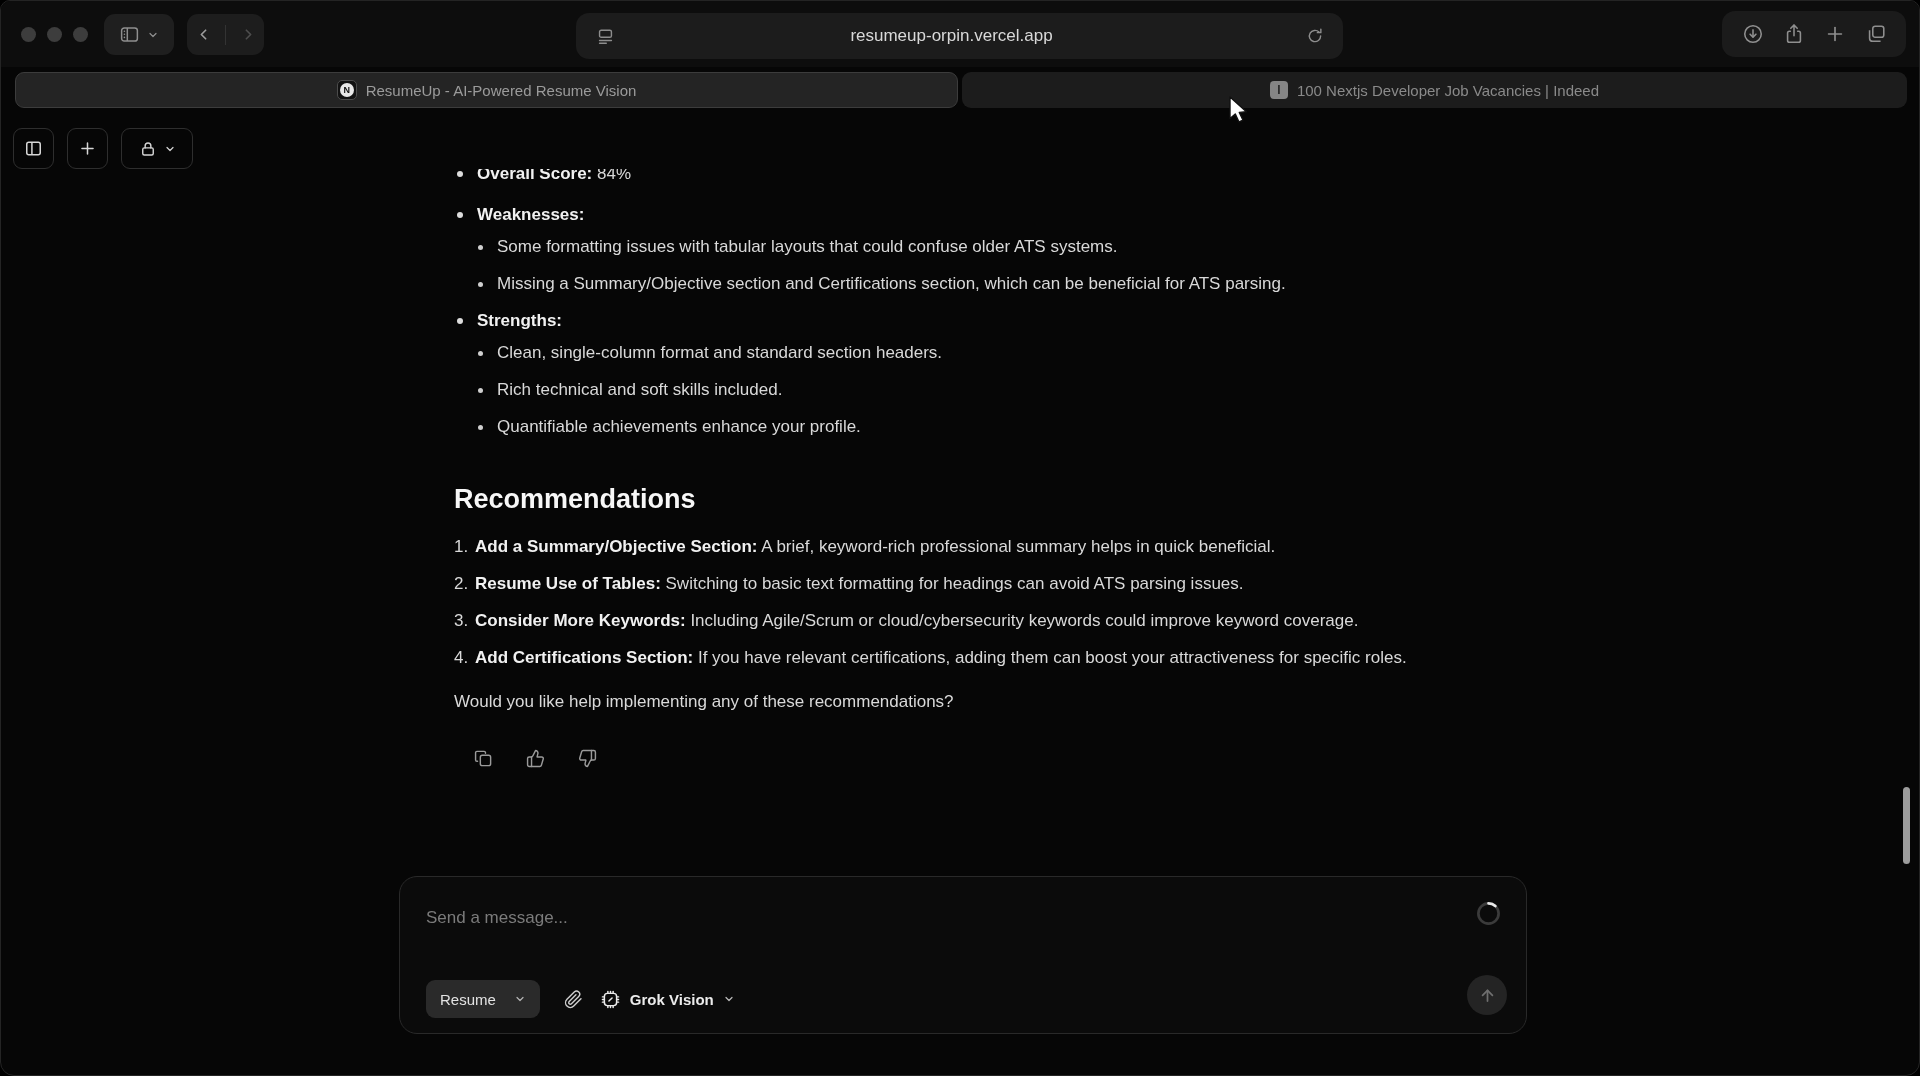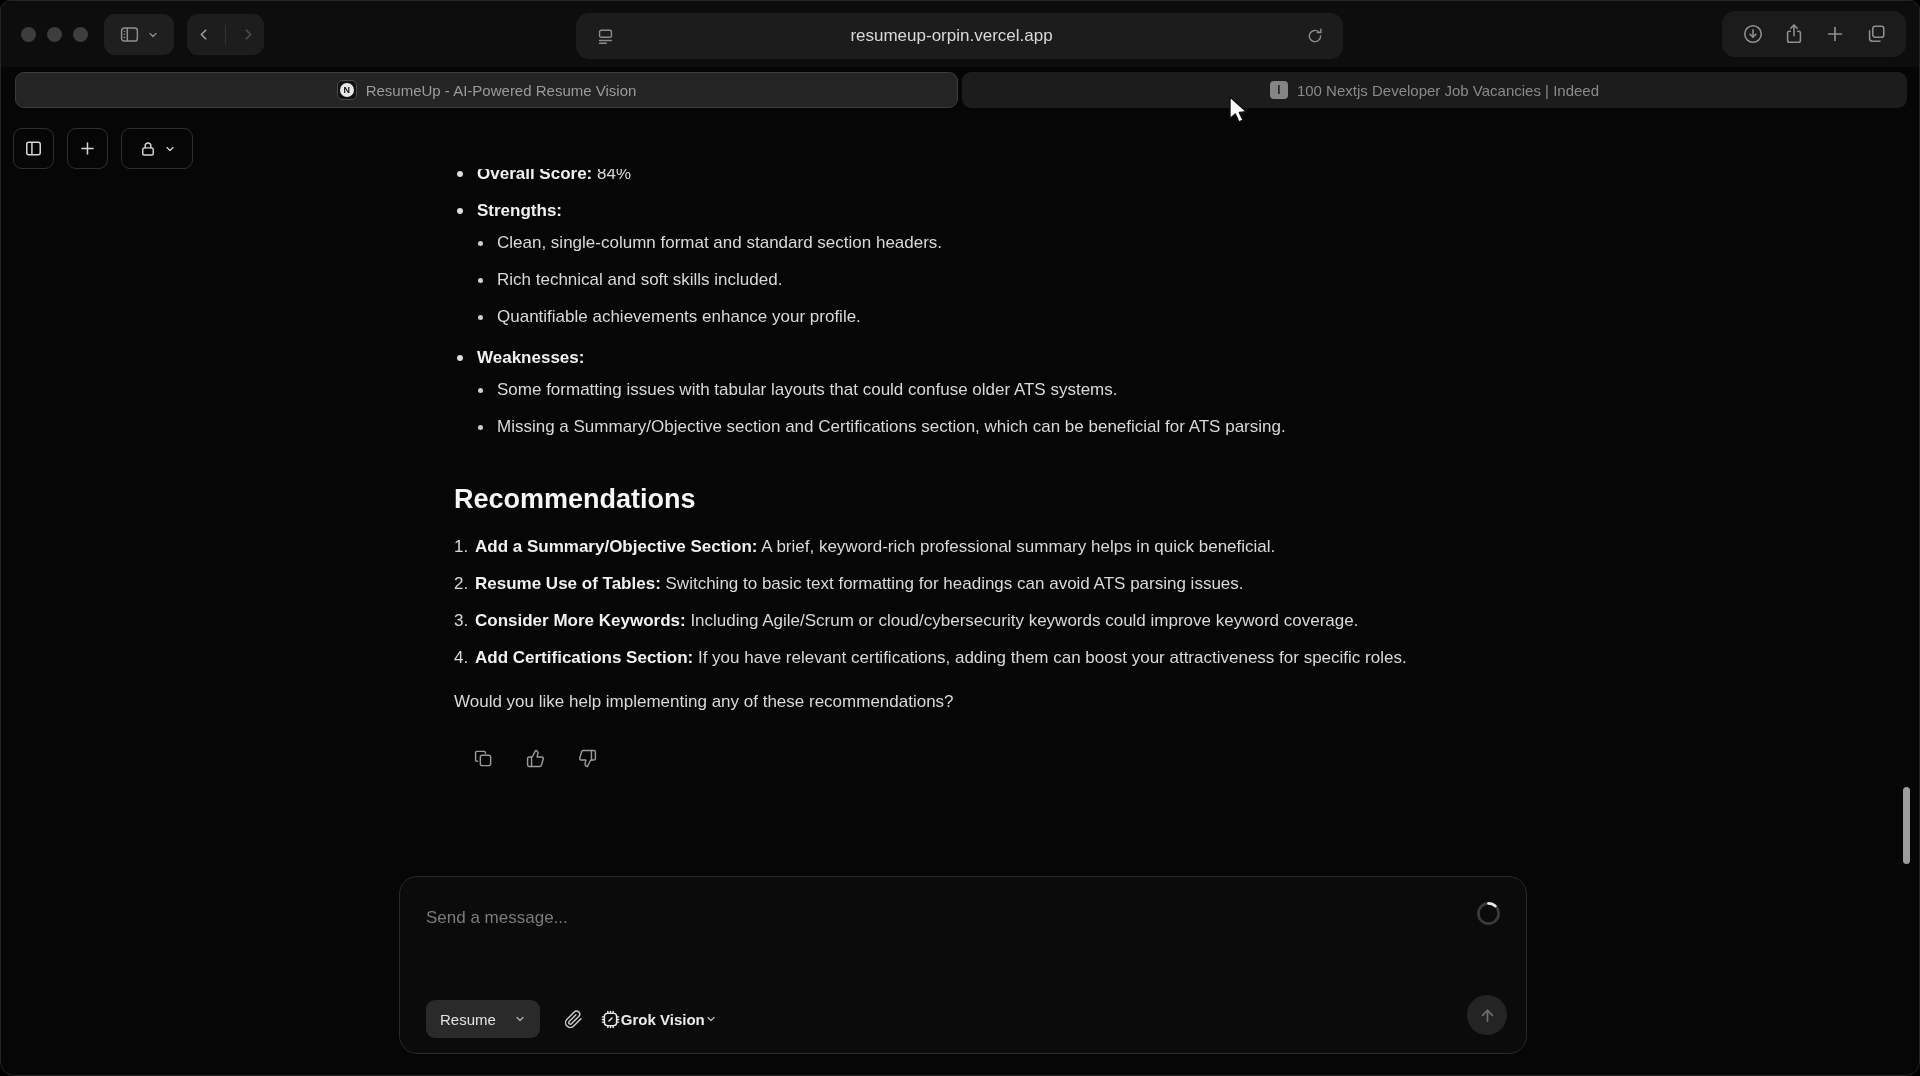--- a/index.html
+++ b/index.html
@@ -69,32 +69,32 @@
   #rec-heading { margin:44px 0 20px 0; font-size:27px; line-height:32px; font-weight:700; color:#f7f7f7; }
   .rec-list { list-style:none; }
   .rec-list > li { position:relative; line-height:24px; padding-left:21px; }
   .rec-list > li + li { margin-top:13px; }
   .rec-num { position:absolute; left:0; color:#d9d9d9; }
   #closing-q { margin-top:20px; line-height:24px; }
   #msg-actions { margin-top:33px; display:flex; gap:30px; color:#9a9a9a; margin-left:18px; }
   .msg-action-btn { display:flex; align-items:center; justify-content:center; width:22px; height:22px; }
 
   
-  #composer { position:absolute; left:398px; top:875px; width:1128px; height:178px; background:#0b0b0b;
+  #composer { position:absolute; left:398px; top:875px; width:1128px; height:158px; background:#0b0b0b;
     border:1px solid #292929; border-radius:18px; }
   #composer-input { position:absolute; left:26px; top:31px; width:900px; background:transparent; border:none;
     outline:none; color:#e5e5e5; font-size:17px; font-family:inherit; }
   #composer-input::placeholder { color:#7b7b7b; }
   #spinner { position:absolute; right:24px; top:23px; width:27px; height:27px; animation:spin 1s linear infinite; }
   @keyframes spin { to { transform:rotate(360deg); } }
   #composer-bottom { position:absolute; left:26px; bottom:15px; display:flex; align-items:center; }
   #mode-btn { height:38px; padding:0 14px; background:#2a2a2a; border:none; border-radius:9px; color:#e3e3e3;
     font-size:15px; font-family:inherit; display:flex; align-items:center; gap:18px; }
   #attach-btn { margin-left:17px; width:34px; height:34px; display:flex; align-items:center; justify-content:center; color:#cfcfcf; }
-  #model-btn { margin-left:9px; display:flex; align-items:center; background:transparent; border:none;
+  #model-btn { margin-left:9px; display:flex; align-items:center; gap:9px; background:transparent; border:none;
     color:#ececec; font-size:15px; font-weight:700; font-family:inherit; }
   #model-btn .chev { color:#bdbdbd; }
   #send-btn { position:absolute; right:19px; bottom:18px; width:40px; height:40px; border-radius:50%;
     background:#242424; border:none; color:#6f6f6f; display:flex; align-items:center; justify-content:center; }
 
   
   #scrollbar-thumb { position:absolute; left:1902px; top:786px; width:7px; height:77px; border-radius:3.5px; background:#9c9c9c; }
   #cursor { position:absolute; left:1228px; top:96px; pointer-events:none; z-index:99; }
   svg { display:block; }
 </style>
@@ -227,33 +227,33 @@
           <path d="m6 9 6 6 6-6"></path>
         </svg>
     </span>
   </button>
 
   <div id="chat">
     <ul class="l1">
       <li id="li-score">
         <b>Overall Score:</b> <span>84%</span>
       </li>
+      <li id="li-weaknesses">
+        <b>Weaknesses:</b>
+        <ul class="l2">
+          <li>Some formatting issues with tabular layouts that could confuse older ATS systems.</li>
+          <li>Missing a Summary/Objective section and Certifications section, which can be beneficial for ATS parsing.</li>
+        </ul>
+      </li>
       <li id="li-strengths">
         <b>Strengths:</b>
         <ul class="l2">
           <li>Clean, single-column format and standard section headers.</li>
           <li>Rich technical and soft skills included.</li>
           <li>Quantifiable achievements enhance your profile.</li>
-        </ul>
-      </li>
-      <li id="li-weaknesses">
-        <b>Weaknesses:</b>
-        <ul class="l2">
-          <li>Some formatting issues with tabular layouts that could confuse older ATS systems.</li>
-          <li>Missing a Summary/Objective section and Certifications section, which can be beneficial for ATS parsing.</li>
         </ul>
       </li>
     </ul>
 
     <h2 id="rec-heading">Recommendations</h2>
 
     <ol class="rec-list">
       <li>
         <span class="rec-num">1.</span>
         <b>Add a Summary/Objective Section:</b> <span>A brief, keyword-rich professional summary helps in quick beneficial.</span>

